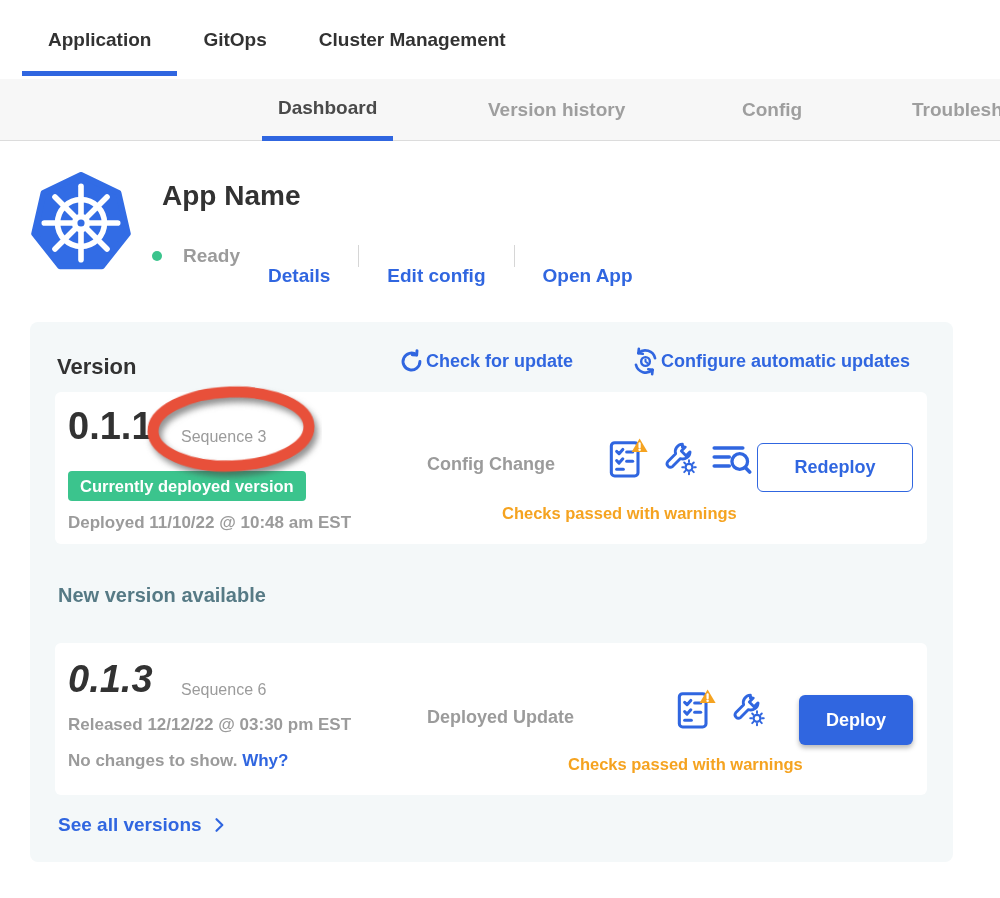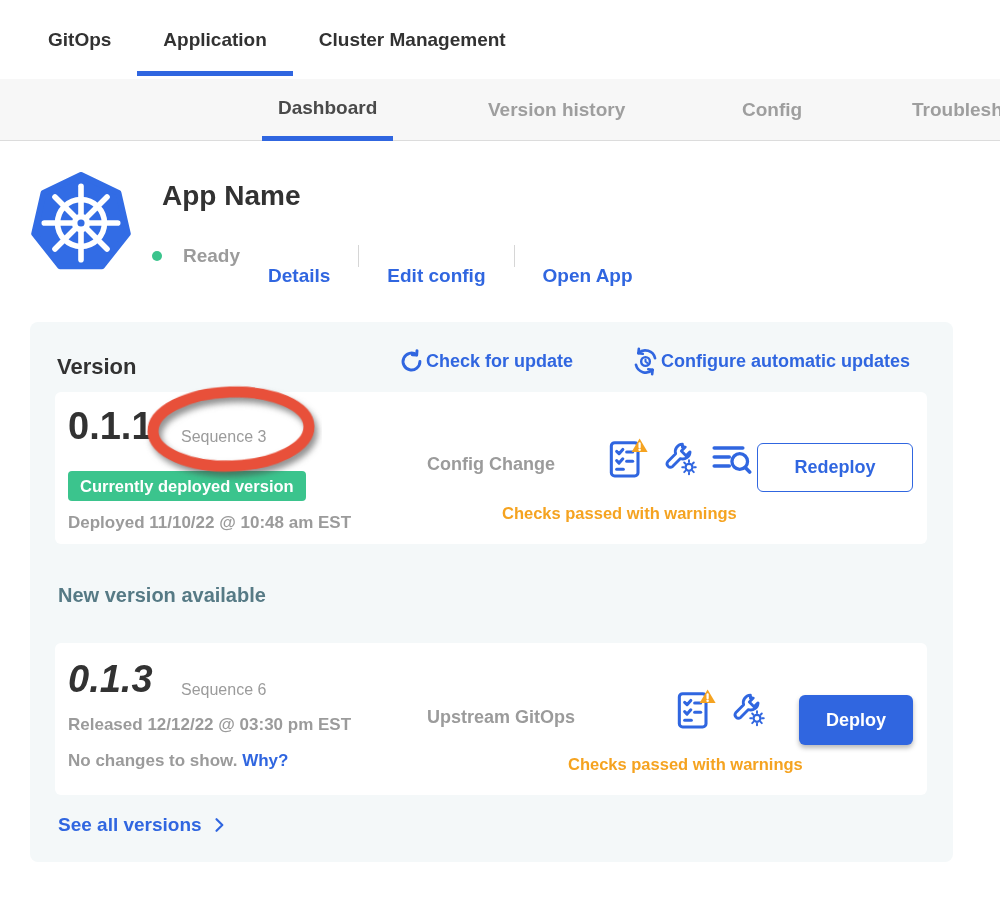--- a/index.html
+++ b/index.html
@@ -87,27 +87,27 @@
   .annotation { position:absolute; left:140px; top:378px; width:182px; height:104px;
     pointer-events:none; }
   svg { display:block; }
 </style>
 </head>
 <body>
 
 <div class="page">
 
   <nav class="primary-nav">
-    <div class="ptab">
-      <span>GitOps</span>
-
-    </div>
     <div class="ptab active">
       <span>Application</span>
       <span class="underline"></span>
+    </div>
+    <div class="ptab">
+      <span>GitOps</span>
+
     </div>
     <div class="ptab">
       <span>Cluster Management</span>
 
     </div>
   </nav>
 
   <nav class="secondary-nav">
     <div class="stab active" style="left:262px;">
       <span>Dashboard</span>
@@ -234,21 +234,21 @@
     <h3 class="new-version-heading">New version available</h3>
 
     <div class="inner-card c2">
       <div class="ver-num">0.1.3</div>
       <div class="ver-seq">Sequence 6</div>
       <div class="meta released">Released 12/12/22 @ 03:30 pm EST</div>
       <div class="no-changes">
         <span>No changes to show.</span>
         <span class="why">Why?</span>
       </div>
-      <div class="source">Upstream GitOps</div>
+      <div class="source">Deployed Update</div>
 
       <div class="icon-row">
         <span>
           <svg viewBox="0 0 31 33" width="42" height="44" fill="none" stroke="#3066e0" stroke-width="2.3" stroke-linecap="round" stroke-linejoin="round">
             <rect x="3" y="5" width="20" height="25" rx="2.5"></rect>
             <path d="M7 11.5l1.8 1.8 2.8-3.2"></path>
               <line x1="14.5" y1="12" x2="19" y2="12"></line>
             <path d="M7 18.5l1.8 1.8 2.8-3.2"></path>
               <line x1="14.5" y1="19" x2="19" y2="19"></line>
             <line x1="7" y1="25" x2="12" y2="25"></line>

